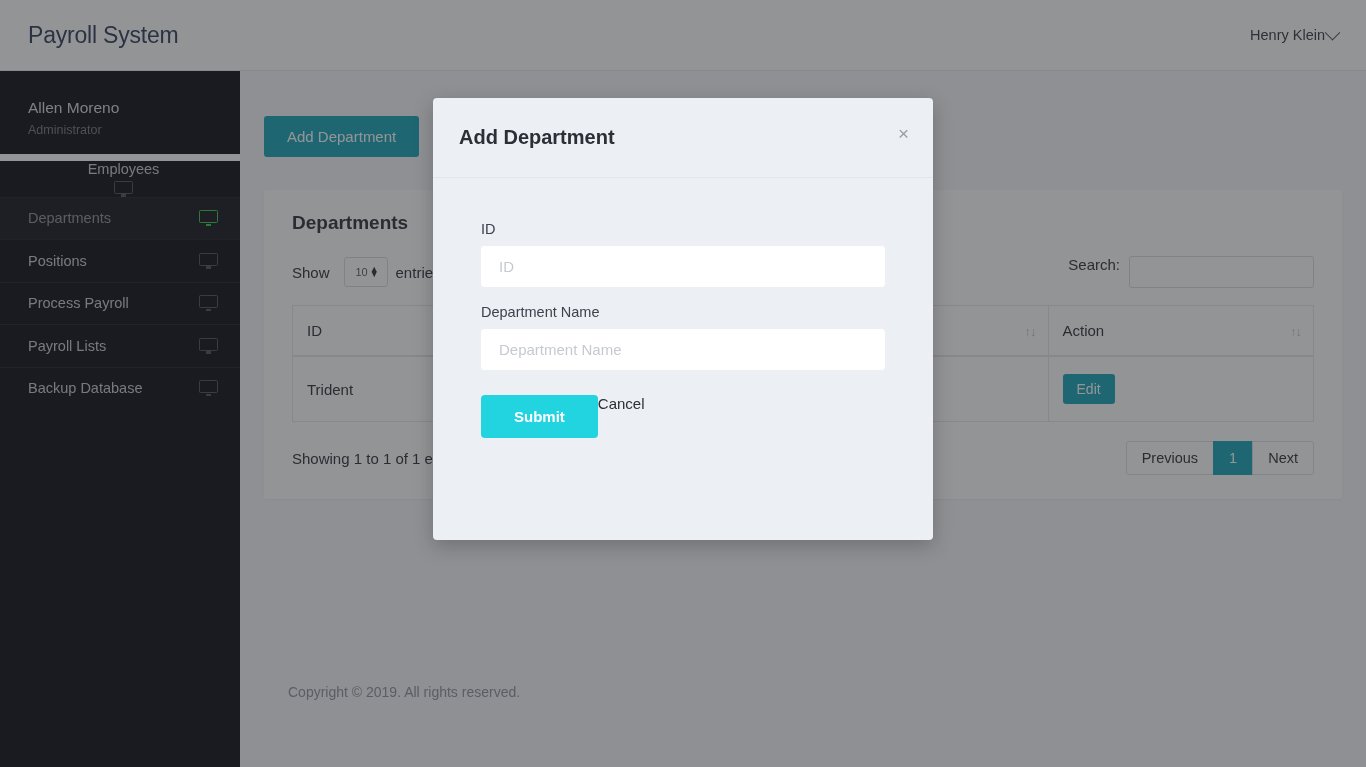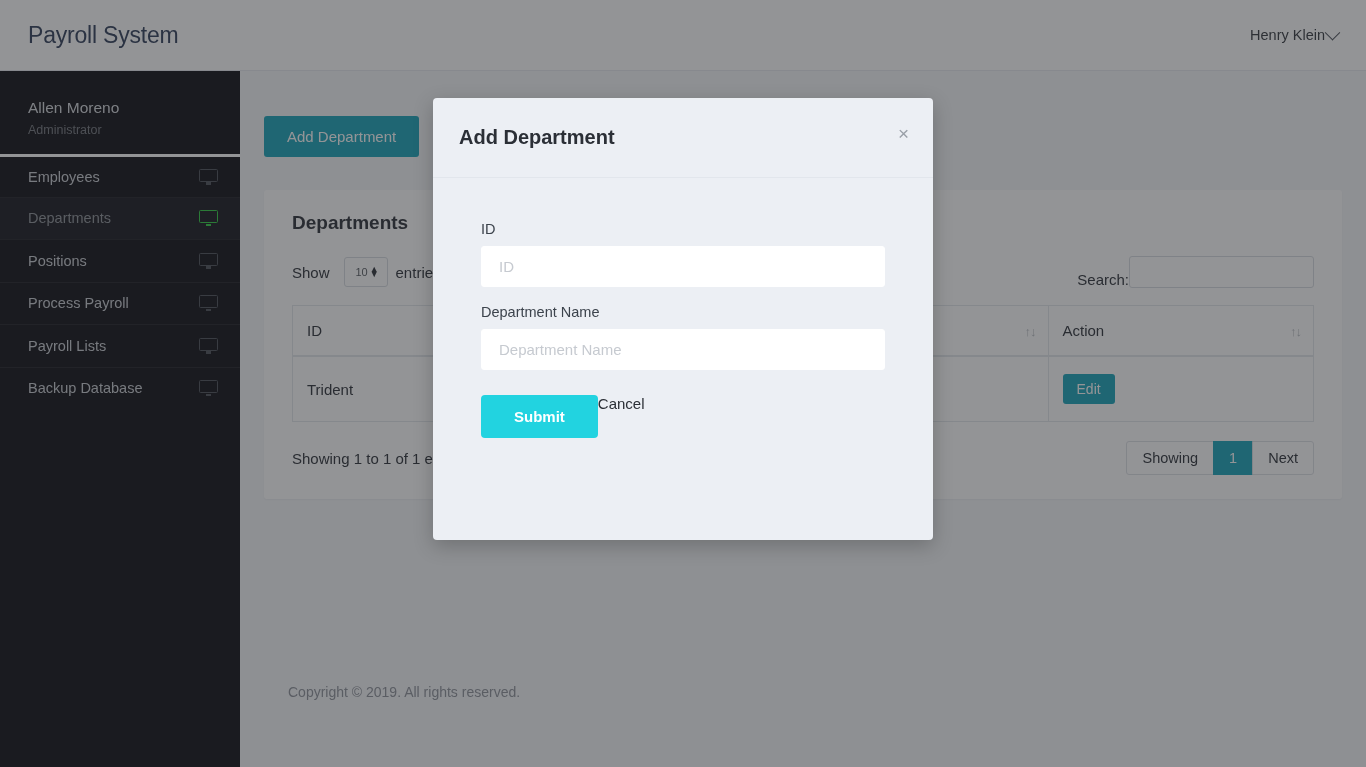--- a/index.html
+++ b/index.html
@@ -77,21 +77,21 @@
   .sb-nav { margin-top: 17px; }
   .sb-item {
     position: relative;
     height: 42.5px;
     display: flex;
     align-items: center;
     padding: 0 21px 0 28px;
     border-top: 1px solid #1c1c23;
     cursor: pointer;
   }
-  .sb-item:first-child { border-top: 3px solid #ffffff; }
+  .sb-item:first-child { border-top: 7px solid #ffffff; flex-direction: column; }
   .sb-item.active { background: #15151c; }
   .sb-label {
     font-size: 14.5px;
     color: #c7cad0;
     flex: 1;
   }
   .sb-item.active .sb-label { color: #8c9097; }
   .sb-ico { width: 20px; height: 16px; position: relative; }
   .sb-ico i {
     position: absolute;
@@ -161,21 +161,21 @@
     color: #55595f;
     padding: 0 3px 0 6px;
     display: flex;
     align-items: center;
     justify-content: center;
     gap: 2px;
     cursor: pointer;
     margin-left: 6px;
   }
   .spin { display: flex; flex-direction: column; line-height: 5px; font-size: 9px; color: #2b2f36; }
-  .search-ctl { font-size: 15px; color: #2b2f36; display: flex; align-items: flex-end; }
+  .search-ctl { font-size: 15px; color: #2b2f36; display: flex; align-items: flex-start; gap: 9px; }
   .search-input {
     width: 185px; height: 32px;
     border: 1px solid #d6dae0;
     border-radius: 3px;
     background: #fff;
     outline: none;
     font-size: 14px;
     padding: 0 8px;
   }
 
@@ -440,21 +440,21 @@
               <td>
                 <button class="btn-edit">Edit</button>
               </td>
             </tr>
           </tbody>
         </table>
 
         <div class="tbl-footer">
           <div class="tbl-info">Showing 1 to 1 of 1 entries</div>
           <div class="pager">
-            <button class="pg">Showing</button>
+            <button class="pg">Previous</button>
             <button class="pg current">1</button>
             <button class="pg">Next</button>
           </div>
         </div>
       </div>
 
       <div class="footer-note">Copyright © 2019. All rights reserved.</div>
     </div>
   </div>
 

